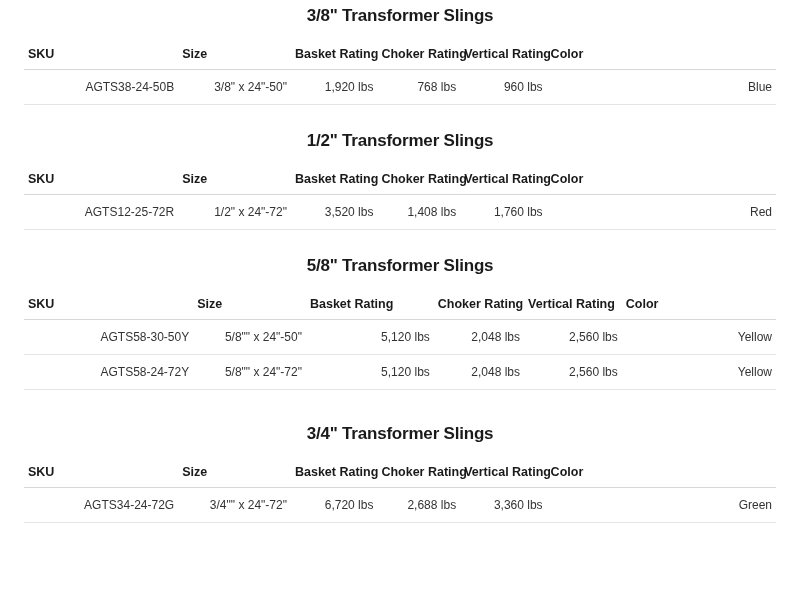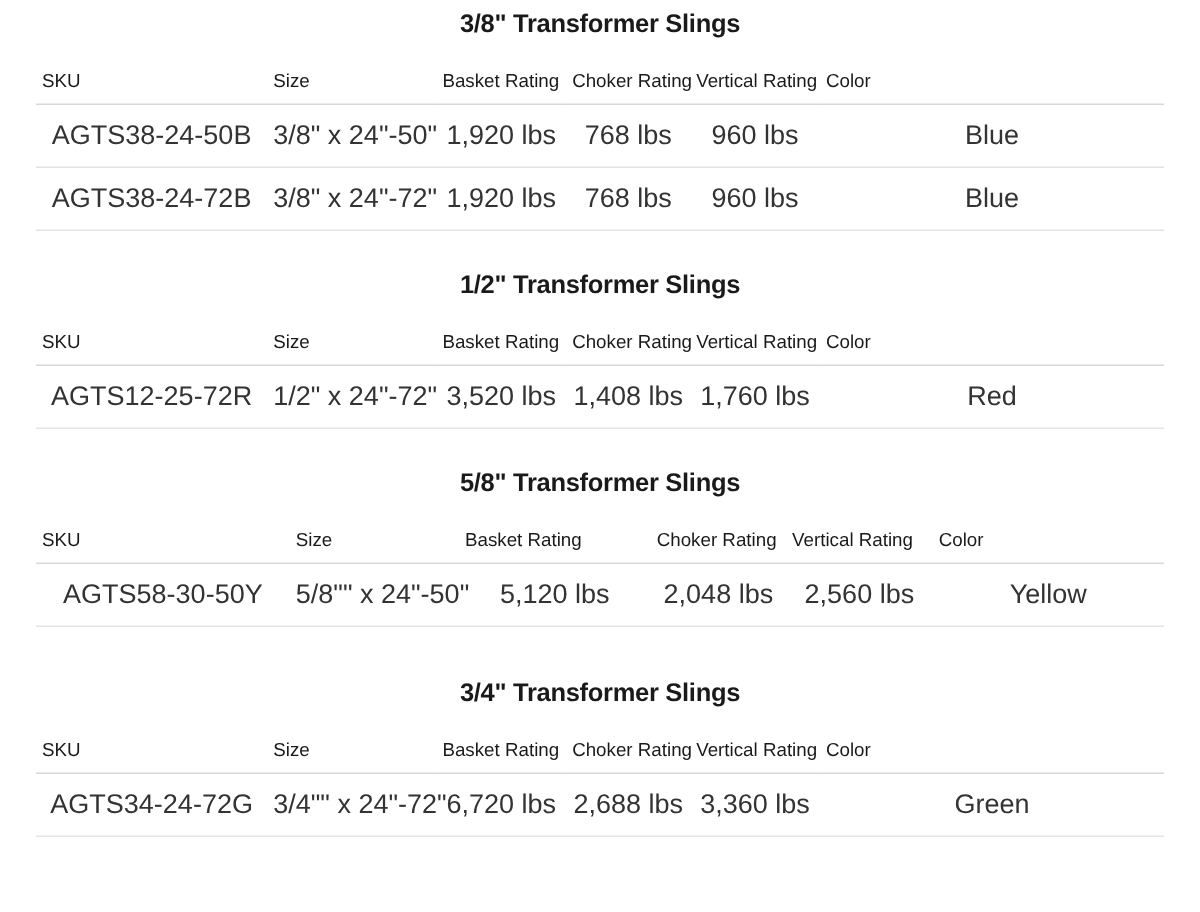--- a/index.html
+++ b/index.html
@@ -30,29 +30,29 @@
     letter-spacing: -0.2px;
   }
   table {
     width: 100%;
     border-collapse: collapse;
     table-layout: fixed;
   }
   th {
     text-align: left;
     font-size: 12.5px;
-    font-weight: normal;
+    font-weight: bold;
     color: #1a1a1a;
     padding: 7px 4px 8px 4px;
     border-bottom: 1px solid #d8d8d8;
     white-space: nowrap;
   }
   td {
-    text-align: center;
-    font-size: 18px;
+    text-align: right;
+    font-size: 12px;
     font-weight: normal;
     color: #333333;
     padding: 10px 4px 10px 4px;
     border-bottom: 1px solid #e4e4e4;
     white-space: nowrap;
   }
   
   .layout-a col.c1 { width: 20.5%; }
   .layout-a col.c2 { width: 15%; }
   .layout-a col.c3 { width: 11.5%; }
@@ -102,28 +102,20 @@
       </thead>
       <tbody>
         <tr>
           <td>AGTS38-24-50B</td>
           <td>3/8" x 24"-50"</td>
           <td>1,920 lbs</td>
           <td>768 lbs</td>
           <td>960 lbs</td>
           <td>Blue</td>
         </tr>
-        <tr>
-          <td>AGTS38-24-72B</td>
-          <td>3/8" x 24"-72"</td>
-          <td>1,920 lbs</td>
-          <td>768 lbs</td>
-          <td>960 lbs</td>
-          <td>Blue</td>
-        </tr>
       </tbody>
     </table>
   </div>
 
   <div class="sp-2"></div>
 
   <div class="section">
     <div class="section-title">1/2" Transformer Slings</div>
     <div class="sp-1"></div>
     <table class="layout-a">
@@ -184,20 +176,28 @@
       </thead>
       <tbody>
         <tr>
           <td>AGTS58-30-50Y</td>
           <td>5/8"" x 24"-50"</td>
           <td>5,120 lbs</td>
           <td>2,048 lbs</td>
           <td>2,560 lbs</td>
           <td>Yellow</td>
         </tr>
+        <tr>
+          <td>AGTS58-24-72Y</td>
+          <td>5/8"" x 24"-72"</td>
+          <td>5,120 lbs</td>
+          <td>2,048 lbs</td>
+          <td>2,560 lbs</td>
+          <td>Yellow</td>
+        </tr>
       </tbody>
     </table>
   </div>
 
   <div class="sp-3"></div>
 
   <div class="section">
     <div class="section-title">3/4" Transformer Slings</div>
     <div class="sp-1"></div>
     <table class="layout-a">

